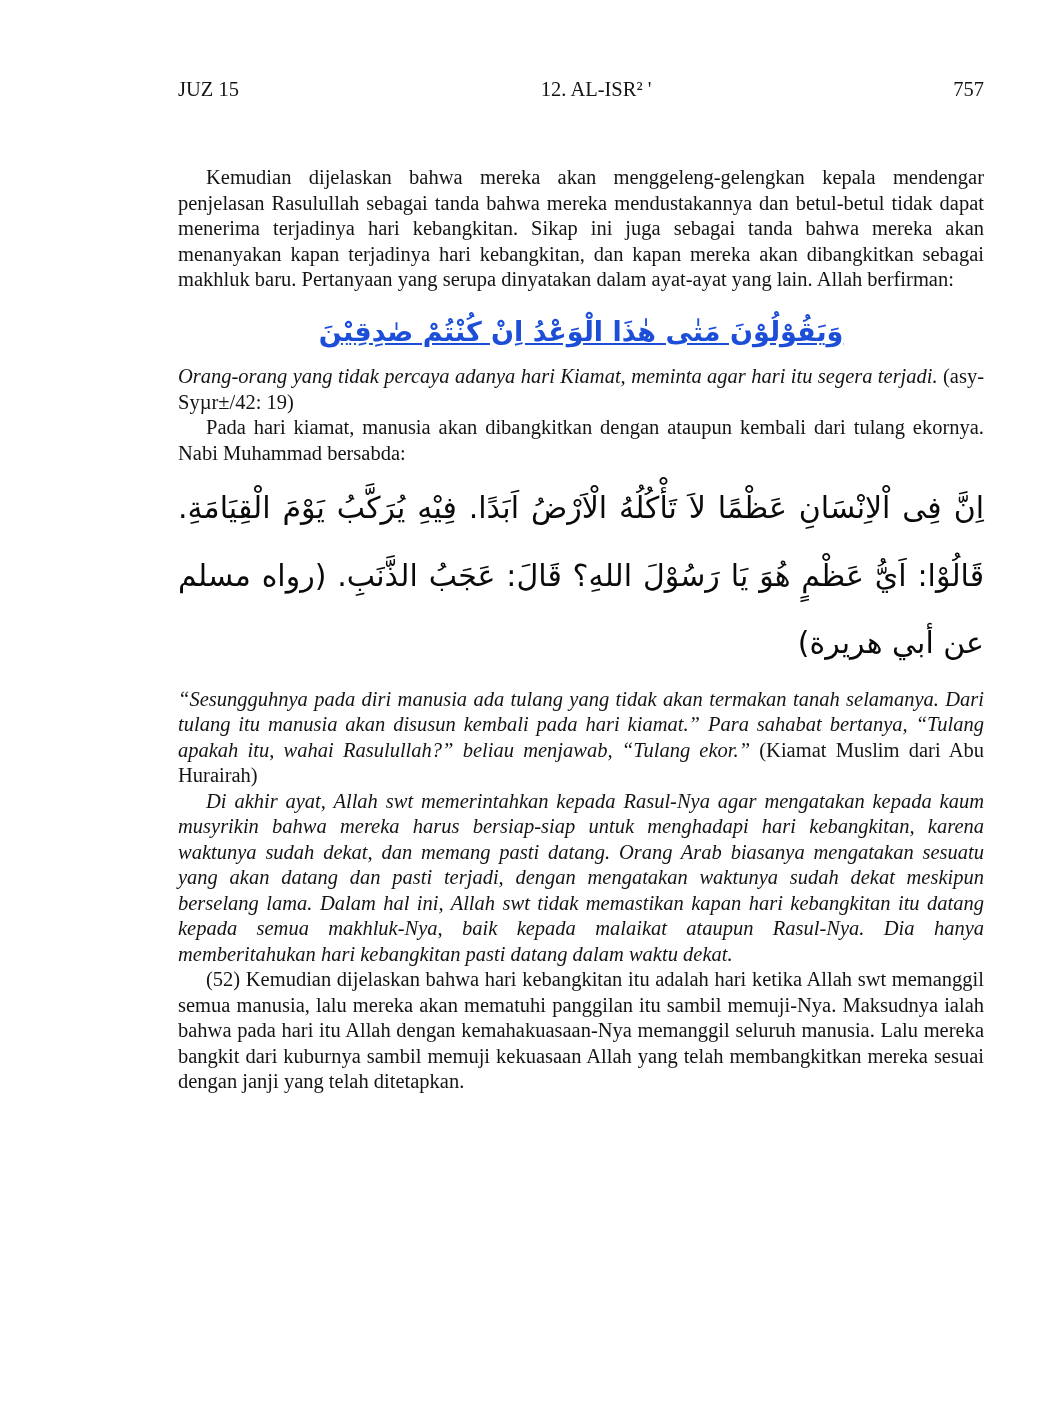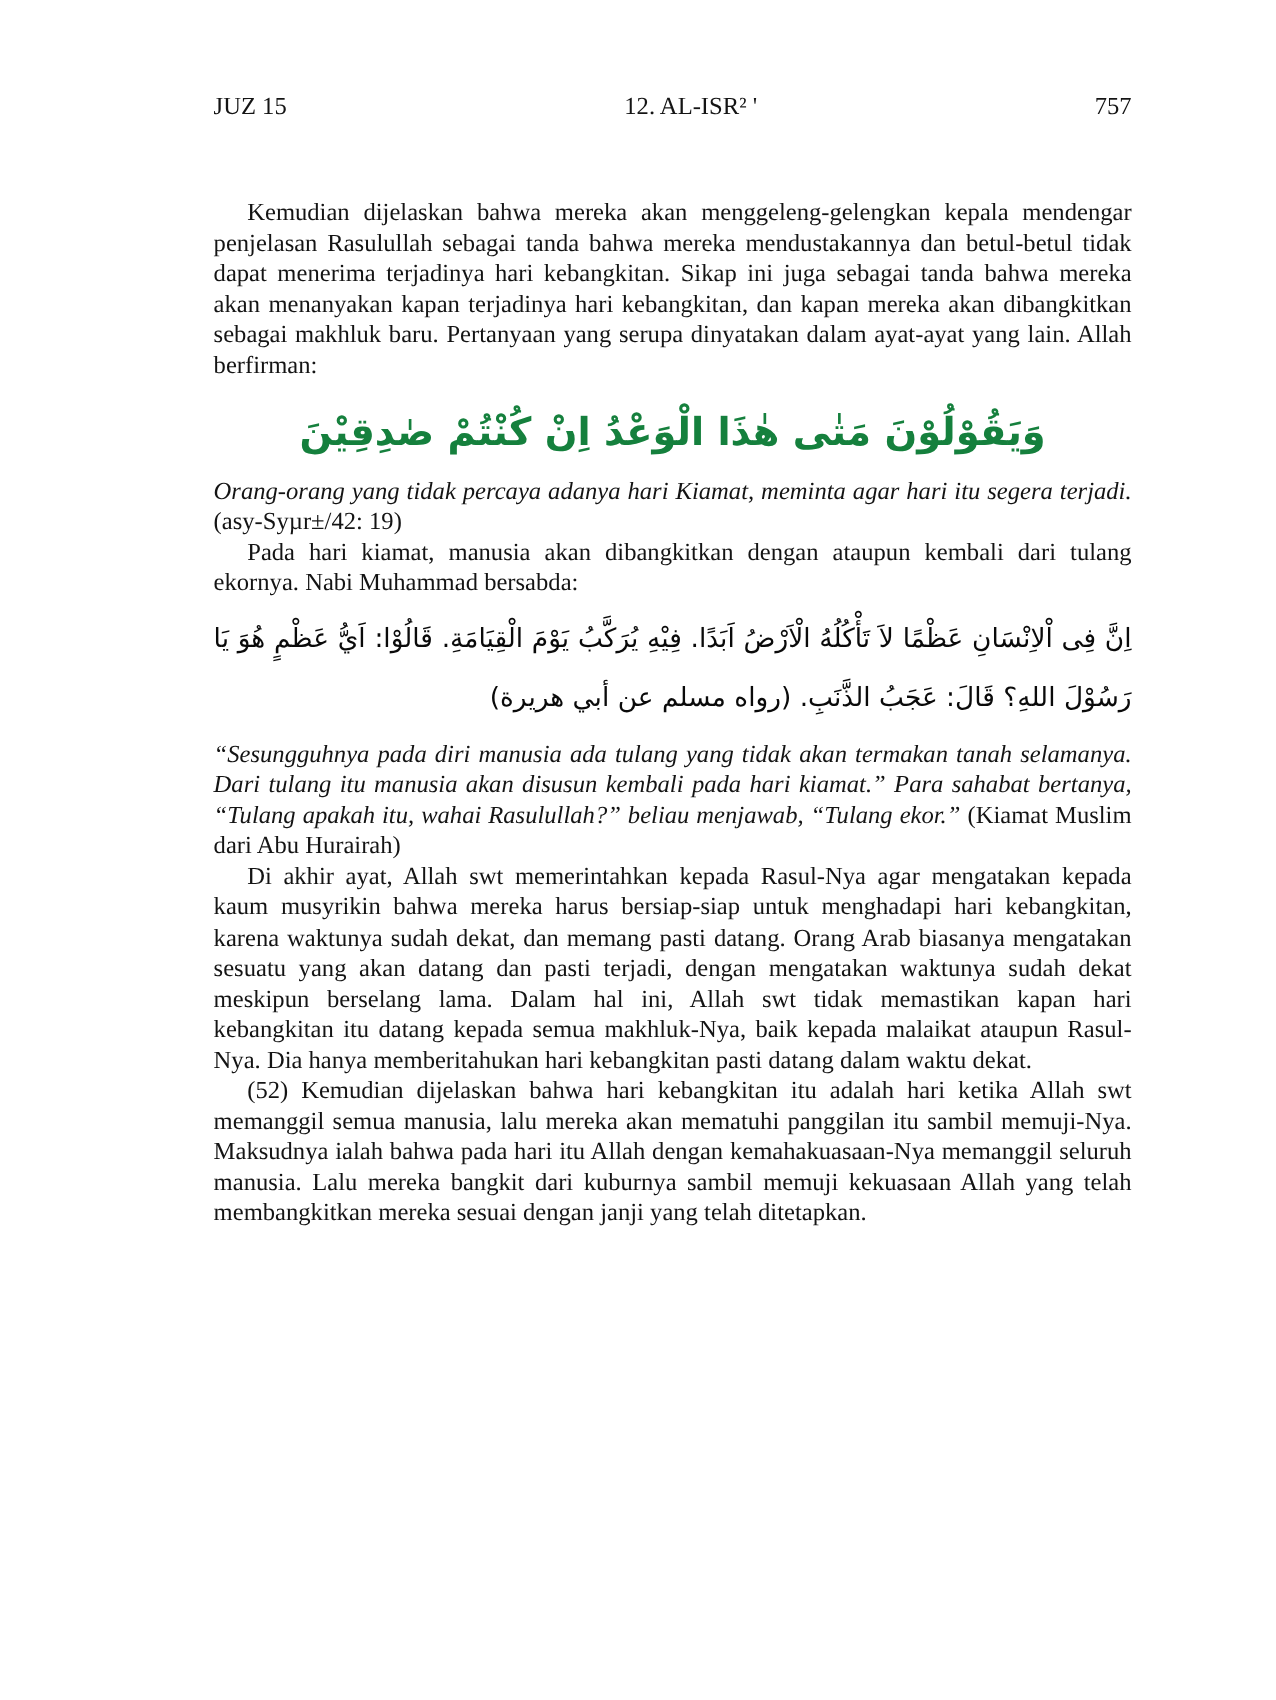--- a/index.html
+++ b/index.html
@@ -3,56 +3,57 @@
 <meta charset="utf-8">
 <style>
   html, body { margin: 0; padding: 0; background: #ffffff; }
   .page {
     position: relative;
     width: 1063px;
     height: 1417px;
     margin: 0 auto;
     background: #ffffff;
     box-sizing: border-box;
-    padding: 78px 120px 40px 178px;
+    padding: 78px 79px 40px 178px;
     font-family: "Liberation Serif", "DejaVu Serif", serif;
     font-size: 20.5px;
     color: #141414;
     overflow: hidden;
   }
   .header {
     display: flex;
     justify-content: space-between;
     align-items: baseline;
     margin-bottom: 64px;
   }
   .header span { white-space: nowrap; }
   p.body {
     margin: 0;
     text-align: justify;
     line-height: 25.5px;
   }
   p.indent { text-indent: 28px; }
   .gap-top { margin-top: 26px; }
-  .gap-top-lg { margin-top: 30px; }
+  .gap-top-lg { margin-top: 30px; font-style: italic; }
   .arabic-verse {
     direction: rtl;
     text-align: center;
     font-family: "DejaVu Sans", sans-serif;
     font-weight: bold;
-    font-size: 32px;
+    font-size: 27px;
     line-height: 1.55;
     margin: 18px 0 12px 0;
-    color: #15803d;
+    color: #1d4ed8;
+    text-decoration: underline;
   }
   .arabic-hadith {
     direction: rtl;
     text-align: justify;
     font-family: "DejaVu Sans", sans-serif;
-    font-size: 22px;
+    font-size: 30px;
     line-height: 2.25;
     margin: 8px 0 10px 0;
     color: #0a0a0a;
   }
   p.trans {
     margin: 0;
     text-align: justify;
     line-height: 25.5px;
   }
   p.trans em { font-style: italic; }

